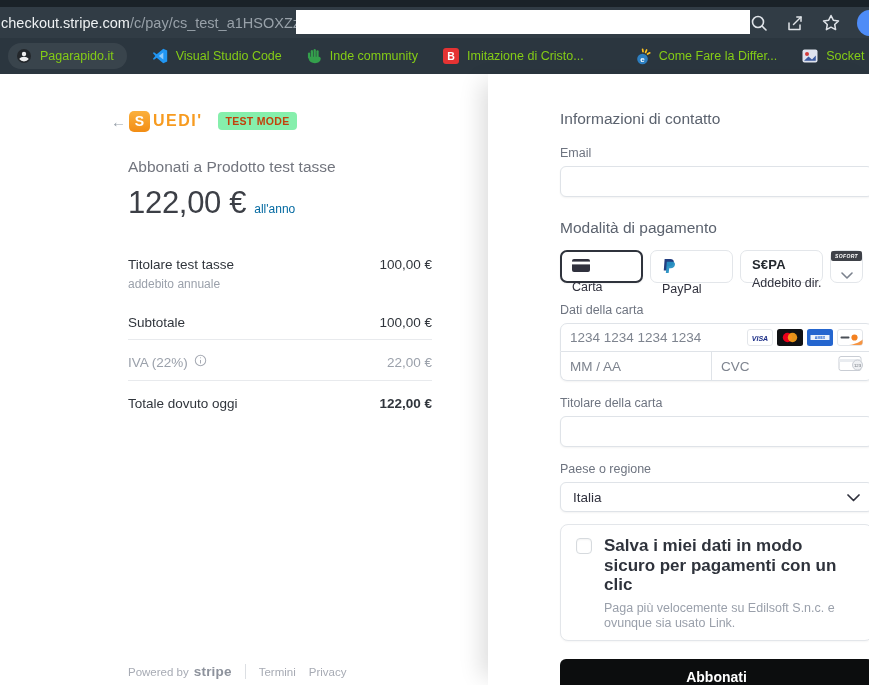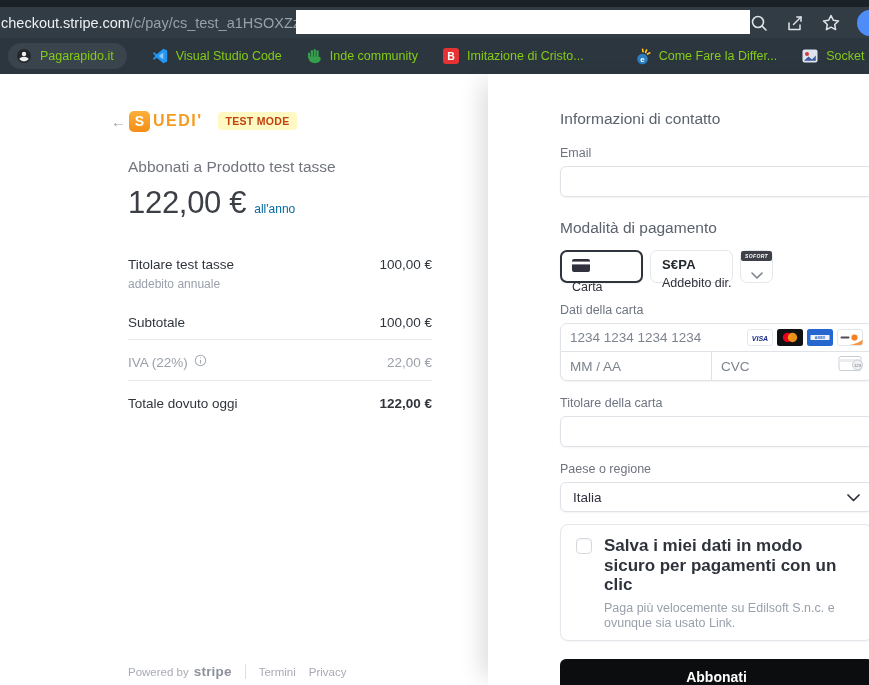--- a/index.html
+++ b/index.html
@@ -27,21 +27,21 @@
   .main { display:flex; height:611px; background:#fff; }
   .left { width:488px; position:relative; padding:36px 56px 0 128px; background:#fff; }
   .right { flex:1; position:relative; padding:36px 4px 0 72px; background:#fff; box-shadow:-14px 0 22px -8px rgba(0,0,0,0.14); z-index:2; }
 
   
   .brand-row { display:flex; align-items:center; margin-left:-17px; height:22px; }
   .back { color:#98a1ab; font-size:15px; width:17px; cursor:pointer; }
   .logo { display:flex; align-items:center; margin-left:1px; }
   .logo-s { width:21px; height:21px; background:linear-gradient(180deg,#fbb03c,#f28d15); border-radius:5px; color:#fff; font-weight:800; font-size:14px; display:flex; align-items:center; justify-content:center; }
   .logo-rest { color:#f79b20; font-weight:800; font-size:16px; letter-spacing:1.5px; margin-left:3px; }
-  .badge { margin-left:15px; background:#fef9c3; color:#c2410c; padding:3px 8px; font-size:10.5px; font-weight:700; border-radius:4px; letter-spacing:0.3px; }
+  .badge { margin-left:15px; background:#86efac; color:#c2410c; padding:3px 8px; font-size:10.5px; font-weight:700; border-radius:4px; letter-spacing:0.3px; }
 
   .sub-line { margin-top:26px; color:#72757e; font-size:15.5px; }
   .price-row { margin-top:9px; display:flex; align-items:baseline; gap:8px; }
   .price-val { font-size:31px; color:#3c3f46; font-weight:500; letter-spacing:-0.3px; }
   .price-int { font-size:12px; color:#0369a1; }
 
   .items { margin-top:36px; width:304px; font-size:13.5px; color:#30353c; }
   .irow { display:flex; justify-content:space-between; align-items:center; }
   .irow-item { margin-top:0; }
   .idesc { font-size:12px; color:#9ba1ab; margin-top:5px; }
@@ -265,20 +265,27 @@
 
       <div class="heading mt22">Modalità di pagamento</div>
 
       <div class="tabs">
         <div class="tab selected">
           <span><svg width="18" height="13" viewBox="0 0 18 13">
                 <rect width="18" height="13" rx="2" fill="#30313d"></rect>
                 <rect y="2.6" width="18" height="2.8" fill="#fff"></rect>
               </svg></span>
           <div class="tab-label">Carta</div>
+        </div>
+        <div class="tab">
+          <span><svg width="14" height="16" viewBox="0 0 16 18">
+                <path d="M3 1 h6.5 c2.8 0 4.4 1.5 4 4 c-0.4 2.8-2.4 4.2-5.2 4.2 H6.2 L5.4 14 H2 Z" fill="#223e80"></path>
+                <path d="M5.5 4 h6 c2.3 0 3.7 1.3 3.3 3.6 c-0.4 2.5-2.2 3.9-4.8 3.9 H8.3 L7.6 17 H4.4 Z" fill="#2790c3" opacity="0.95"></path>
+              </svg></span>
+          <div class="tab-label">PayPal</div>
         </div>
         <div class="tab">
           <div class="sepa-logo">S€PA</div>
           <div class="tab-label">Addebito dir...</div>
         </div>
         <div class="tab tab-mini">
           <span class="sofort">SOFORT</span>
           <span><svg width="12" height="7" viewBox="0 0 12 7" fill="none" stroke="#7b828e" stroke-width="1.6" stroke-linecap="round" stroke-linejoin="round">
                 <path d="M1 1 L6 6 L11 1"></path>
               </svg></span>

